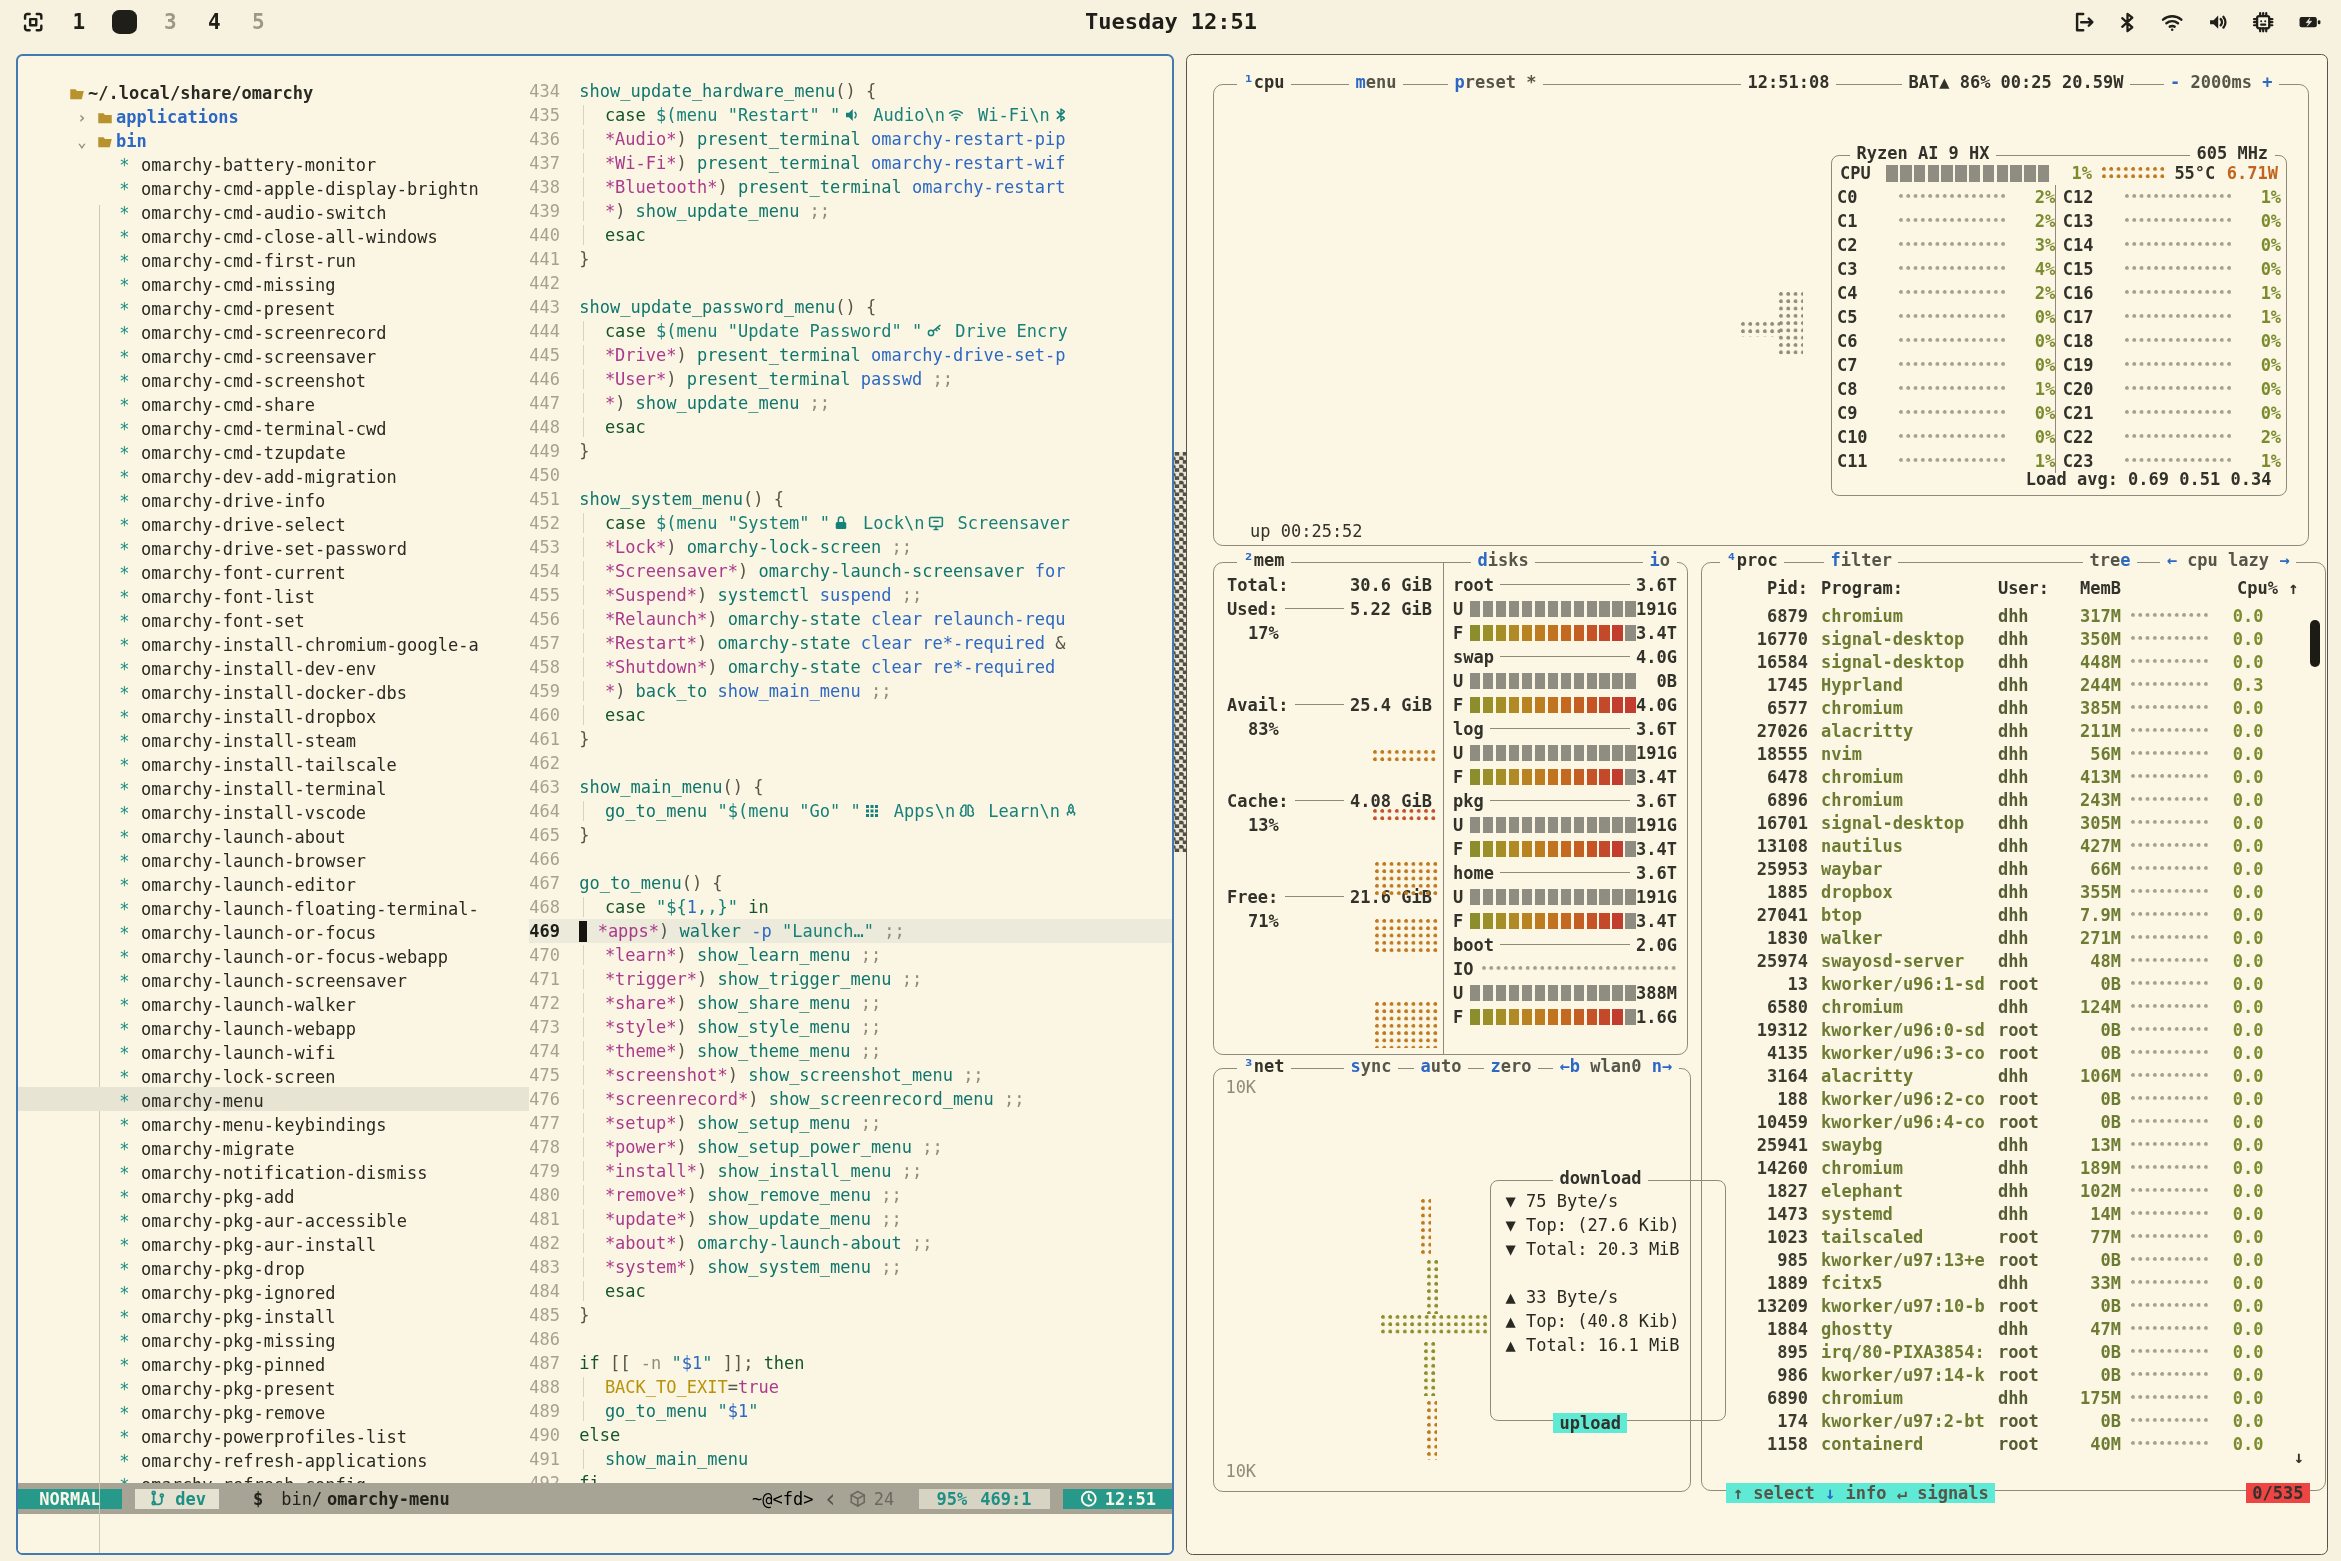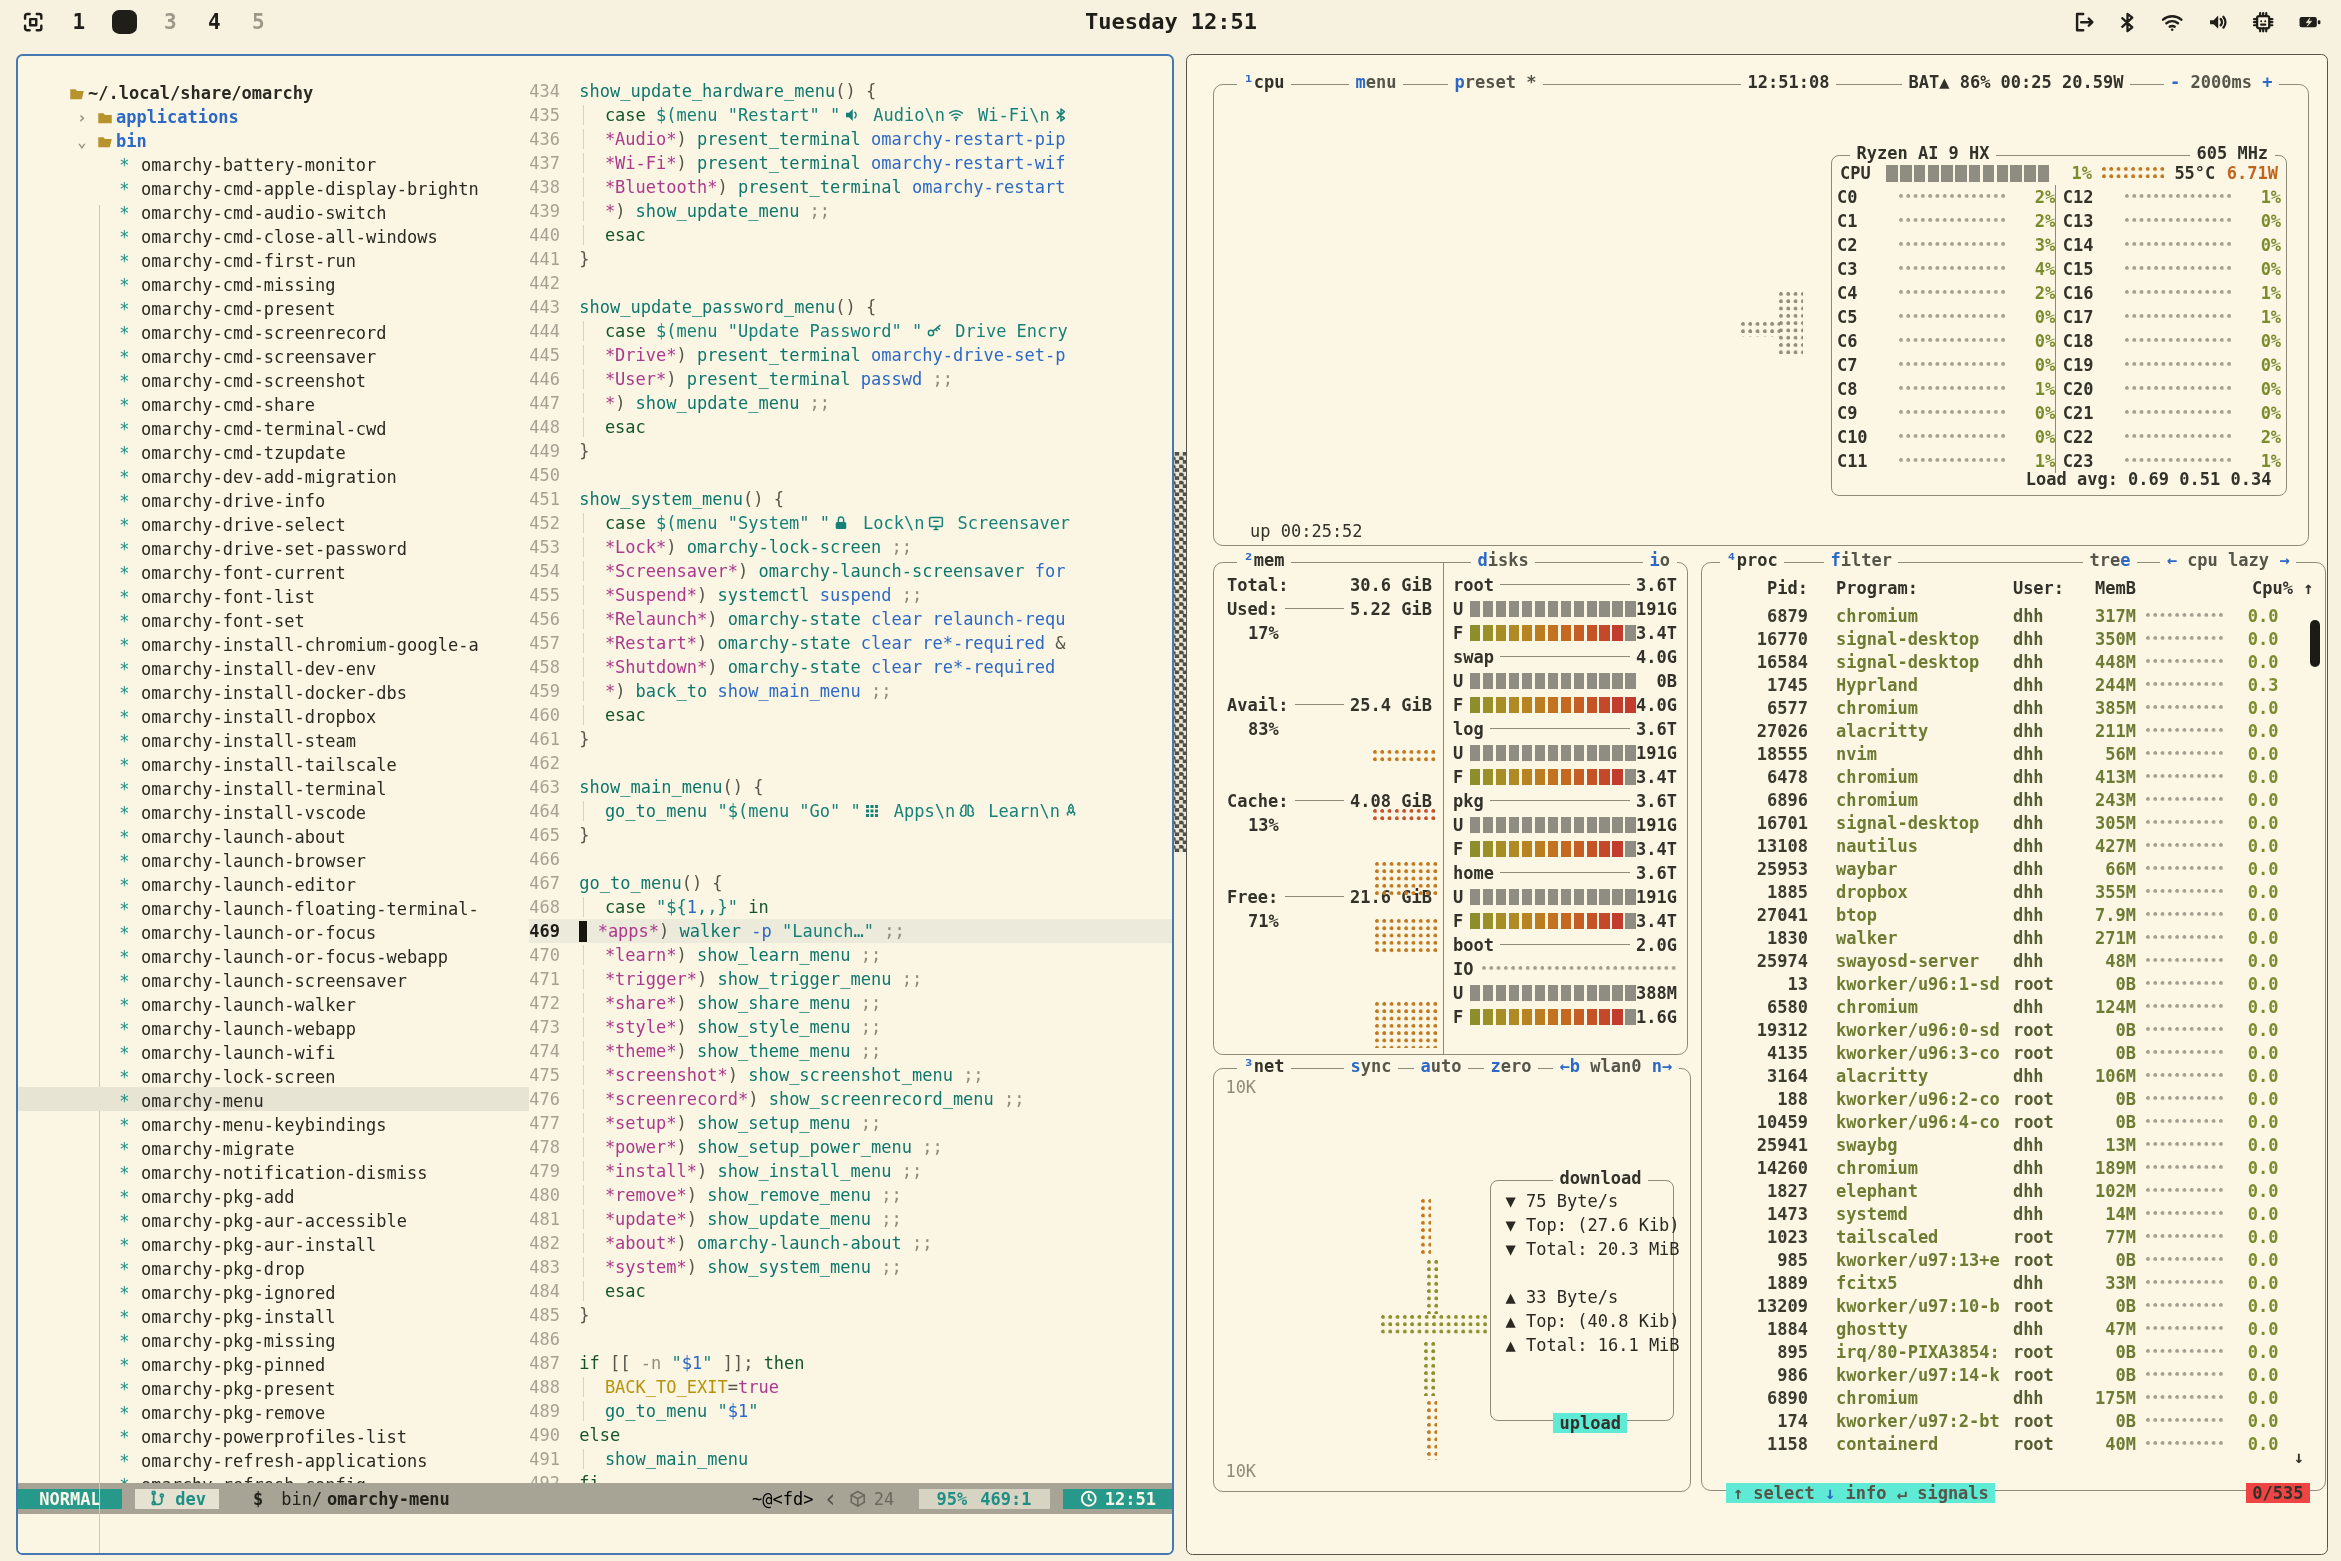--- a/index.html
+++ b/index.html
@@ -111,30 +111,30 @@
   .dline{height:24px;display:flex;align-items:center}
   .dhead .leader{flex:1;border-top:1.6px solid #8d8a7a;margin:0 6.5px}
   .drow .l{width:24.4px}
   .drow .meter{flex:1}
   .drow .v{width:60px;text-align:right}
   .drow .mcell{width:10.6px;height:16.3px}
   .iodots{flex:1;height:5.7px;margin-left:8.1px}
 
   .net-box{left:26px;top:1013px;width:478px;height:424px}
   .scale{position:absolute;left:11.4px;color:#8f8c7c;font-weight:normal}
-  .dlbox{position:absolute;left:276px;top:111px;width:184px;height:241px;border:1.6px solid #8d8a7a;border-radius:8.1px;padding:8.1px 0 0 14.6px}
+  .dlbox{position:absolute;left:276px;top:111px;width:236px;height:241px;border:1.6px solid #8d8a7a;border-radius:8.1px;padding:8.1px 0 0 14.6px}
   .dlrow{height:24px;display:flex;align-items:center;white-space:pre;font-weight:normal;color:#2a2922}
   .netdots{position:absolute}
 
   .proc-box{left:514px;top:507px;width:625px;height:929px}
   .phead{position:absolute;left:0;top:13px;width:100%;display:flex;align-items:center;height:23.6px}
   .prows{position:absolute;left:0;top:41px;width:100%}
   .prow{display:flex;align-items:center;height:23px}
   .c-pid{width:106px;text-align:right;flex:none;color:#3c3b30}
-  .c-prog{width:172px;margin-left:28px;flex:none;color:#6e7b33;overflow:hidden;white-space:pre}
+  .c-prog{width:172px;margin-left:13px;flex:none;color:#6e7b33;overflow:hidden;white-space:pre}
   .c-user{width:60px;margin-left:4.9px;flex:none;color:#565c33}
   .c-mem{width:63px;text-align:right;flex:none;color:#6e7b33}
   .c-dots{width:77px;height:5.7px;margin:0 9.8px;flex:none}
   .c-cpu{width:46px;text-align:right;flex:none;color:#7c8b2e}
   .phead span{color:#33322a}
   .scrollbar{position:absolute;right:4.9px;top:57px;width:9.8px;height:47px;background:#1c1b16;border-radius:4.9px}
   .downarrow{position:absolute;right:21px;bottom:23px}
   .pcount{position:absolute;bottom:-13px;right:15px;background:#ef4444;padding:0 6.5px}
 
   .cpudots1{position:absolute;left:565px;top:207px;width:24.4px;height:65px}

